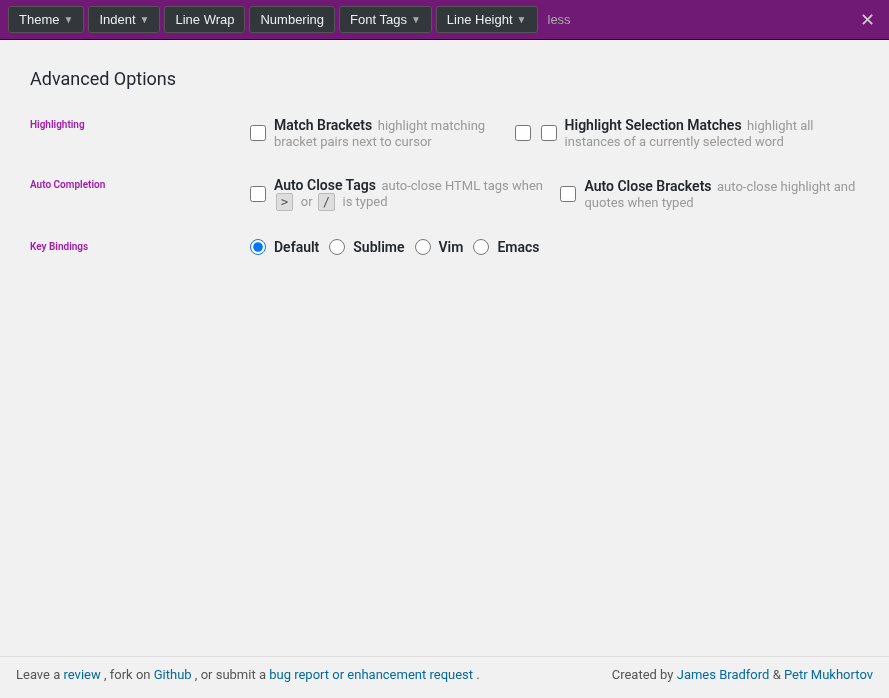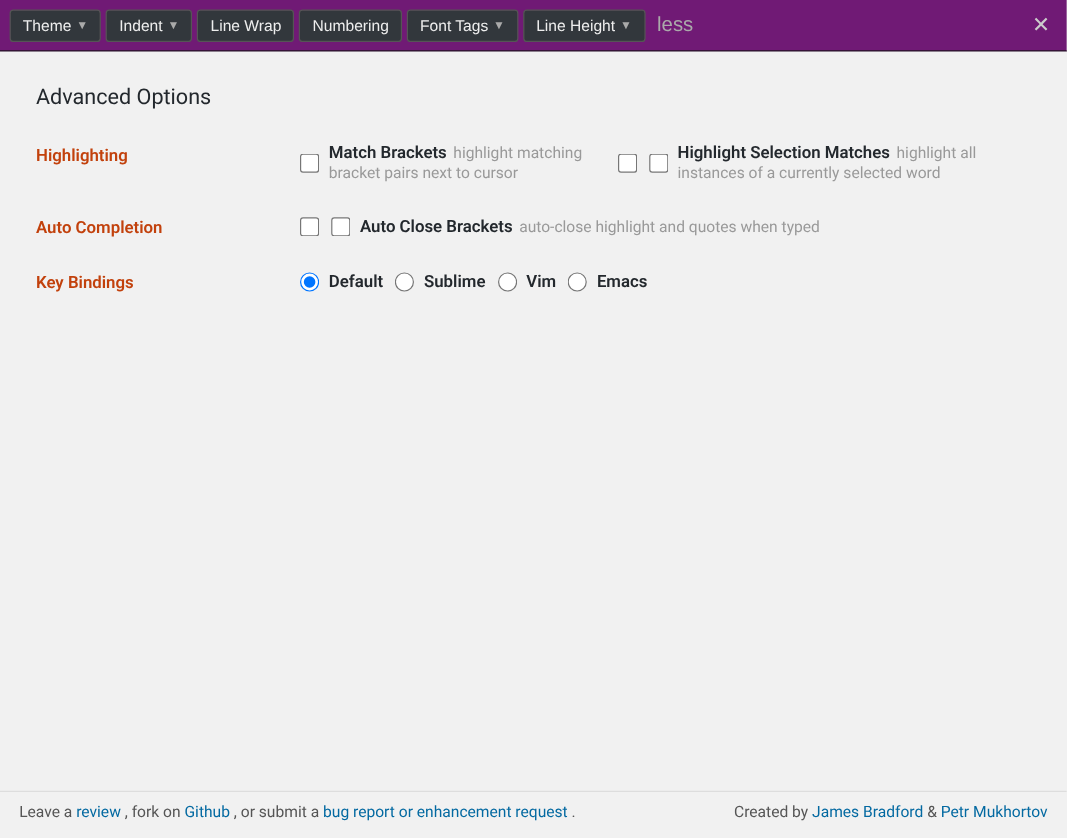--- a/index.html
+++ b/index.html
@@ -37,21 +37,21 @@
     .toolbar-btn .arrow {
       font-size: 10px;
       color: #aaa;
     }
 
     .toolbar-less {
       color: #aaa;
       background: none;
       border: none;
       cursor: pointer;
-      font-size: 17px;
+      font-size: 13px;
       padding: 5px 6px;
     }
 
     .toolbar-close {
       margin-left: auto;
       background: none;
       border: none;
       color: #ccc;
       font-size: 18px;
       cursor: pointer;
@@ -74,23 +74,23 @@
     }
 
     .options-section {
       display: flex;
       margin-bottom: 28px;
     }
 
     .section-label {
       width: 220px;
       min-width: 220px;
-      font-size: 14px;
+      font-size: 10px;
       font-weight: 600;
-      color: #c2410c;
+      color: #a21caf;
       padding-top: 2px;
     }
 
     .section-options {
       flex: 1;
       display: flex;
       gap: 10px;
     }
 
     .option-row {
@@ -212,20 +212,28 @@
         </label>
       </div>
     </div>
   </div>
 
   <div class="options-section">
     <div class="section-label">Auto Completion</div>
     <div class="section-options">
       <div class="option-row">
         <input type="checkbox" id="auto-close-tags" style="">
+        <label for="auto-close-tags">
+          <span class="option-label">Auto Close Tags</span>
+          <span class="option-desc">  auto-close HTML tags when </span>
+          <span class="code-inline">&gt;</span>
+          <span class="option-desc"> or </span>
+          <span class="code-inline">/</span>
+          <span class="option-desc"> is typed</span>
+        </label>
       </div>
       <div class="option-row">
         <input type="checkbox" id="auto-close-brackets" style="">
         <label for="auto-close-brackets">
           <span class="option-label">Auto Close Brackets</span>
           <span class="option-desc">  auto-close highlight and quotes when typed</span>
         </label>
       </div>
     </div>
   </div>

